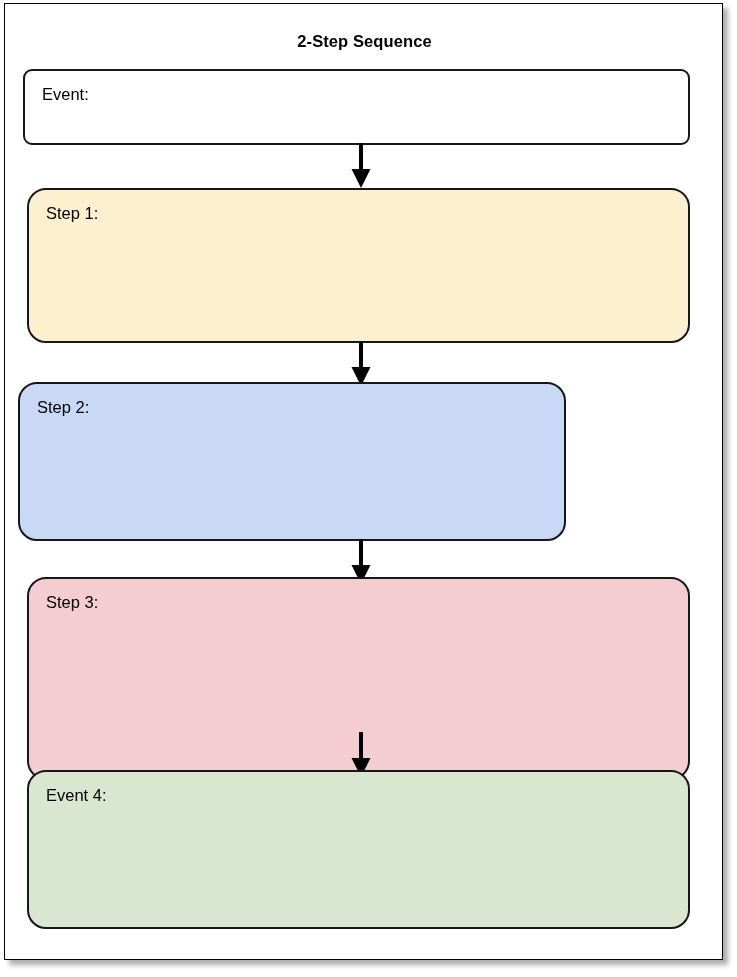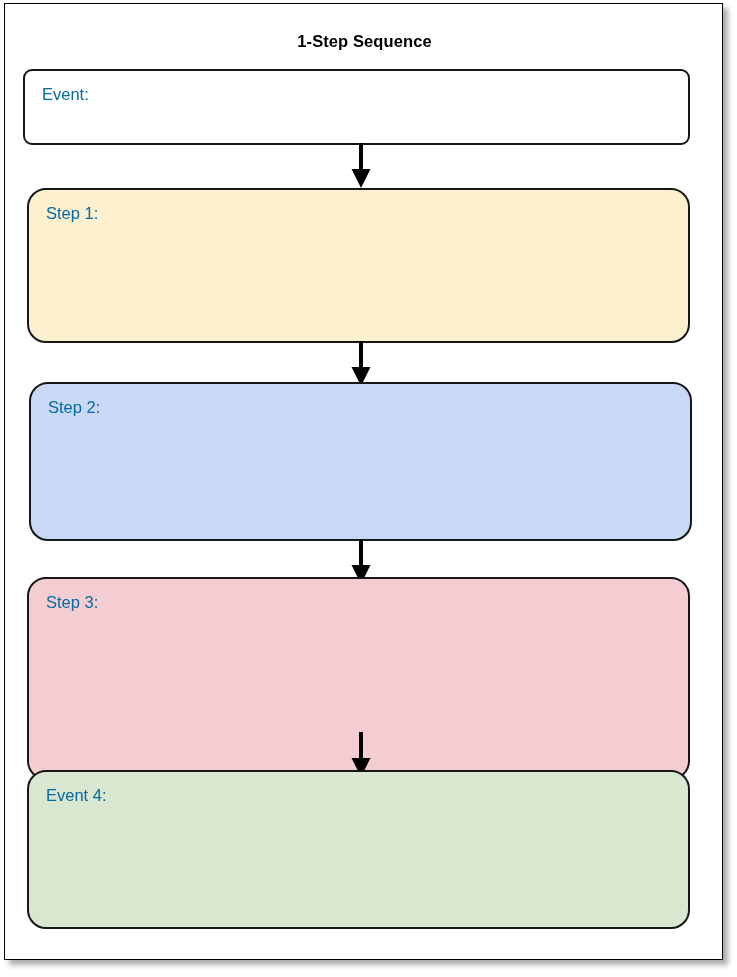--- a/index.html
+++ b/index.html
@@ -46,59 +46,59 @@
     position: absolute;
     box-sizing: border-box;
     border: 2.1px solid #17171a;
     background: #ffffff;
   }
   .flow-box > .box-label {
     position: absolute;
     left: 17px;
     top: 14px;
     font-size: 16.5px;
-    color: #0369a1;
+    color: #000000;
     white-space: nowrap;
   }
 
   
   #box-event {
     left: 18px;
     top: 65px;
     width: 667px;
     height: 76px;
     border-radius: 9px;
   }
 
   
   .step-box { border-radius: 19px; }
 
   #box-step-1 { left: 22px; top: 184px; width: 663px; height: 155px; background: #fdf0ce; }
-  #box-step-2 { left: 24px; top: 378px; width: 663px; height: 159px; background: #c9d8f5; }
+  #box-step-2 { left: 13px; top: 378px; width: 548px; height: 159px; background: #c9d8f5; }
   #box-step-3 { left: 22px; top: 573px; width: 663px; height: 203px; background: #f4cdd2; }
   #box-step-4 { left: 22px; top: 766px; width: 663px; height: 159px; background: #d9e7d1; }
 
   
   .flow-arrow {
     position: absolute;
     left: 341px;
     width: 30px;
     height: 46px;
   }
   #arrow-1 { top: 139px; }
   #arrow-2 { top: 337px; }
   #arrow-3 { top: 535px; }
   #arrow-4 { top: 728px; }
 </style>
 </head>
 <body>
 
 <div id="page-sheet">
 
-  <div id="diagram-title">1-Step Sequence</div>
+  <div id="diagram-title">2-Step Sequence</div>
 
   <div id="box-event" class="flow-box">
     <span class="box-label">Event:</span>
   </div>
 
   <svg id="arrow-1" class="flow-arrow" viewBox="0 0 30 46">
     <line x1="15" y1="0" x2="15" y2="30" stroke="#000000" stroke-width="4"></line>
     <polygon points="15,45 5.5,26 24.5,26" fill="#000000"></polygon>
   </svg>
 

